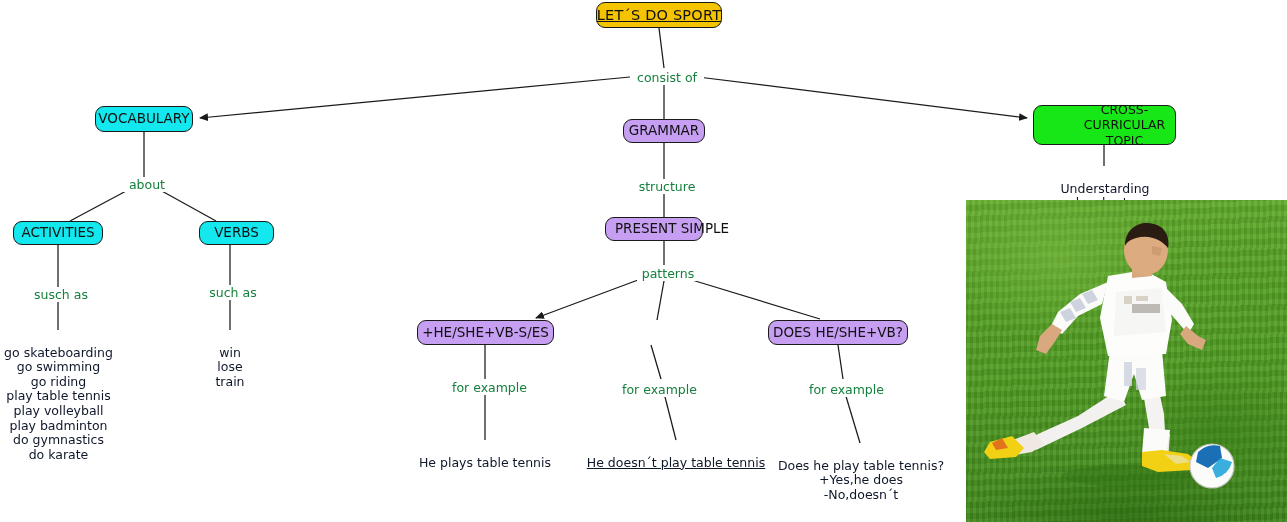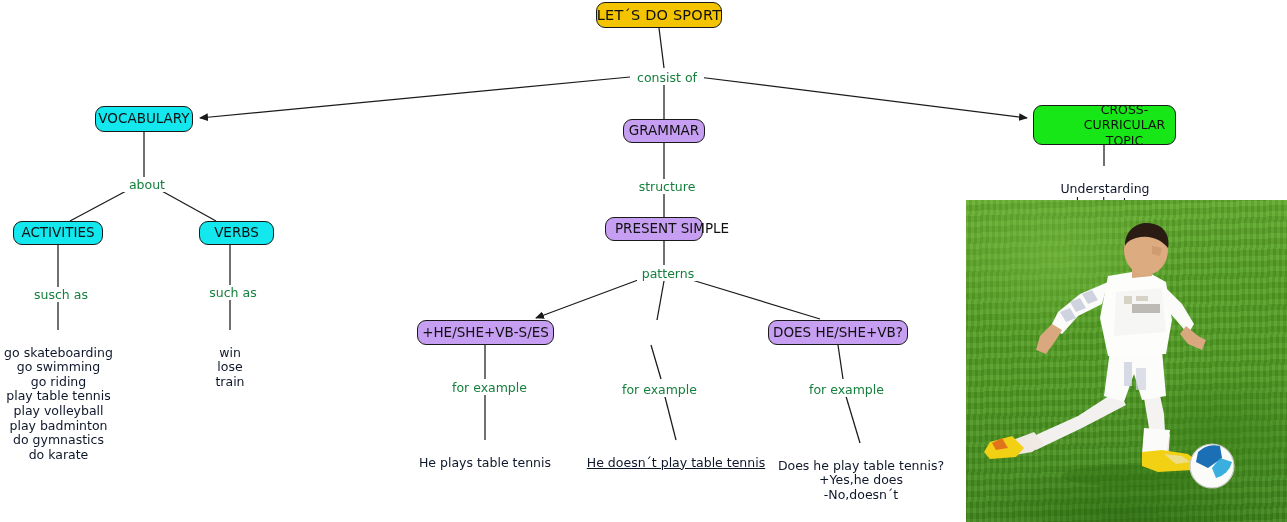--- a/index.html
+++ b/index.html
@@ -153,21 +153,21 @@
       <line x1="651" y1="345" x2="661" y2="379"></line>
       <line x1="664" y1="393" x2="676" y2="440"></line>
 
       <line x1="838" y1="345" x2="843" y2="379"></line>
       <line x1="845" y1="393" x2="860" y2="443"></line>
 
       <line x1="1104" y1="145" x2="1104" y2="166"></line>
     </g>
   </svg>
 
-  <div class="node n-title" style="left:596px; top:2px; width:126px; height:26px;">
+  <div class="node n-title" style="left:596px; top:2px; width:126px; height:26px;text-decoration:underline;">
     <span>LET´S DO SPORT</span>
   </div>
 
   <div class="label" style="left:630px; top:70px; width:68px;">
     <span>consist of</span>
   </div>
 
   <div class="node n-cyan" style="left:95px; top:106px; width:98px; height:26px;">
     <span>VOCABULARY</span>
   </div>

